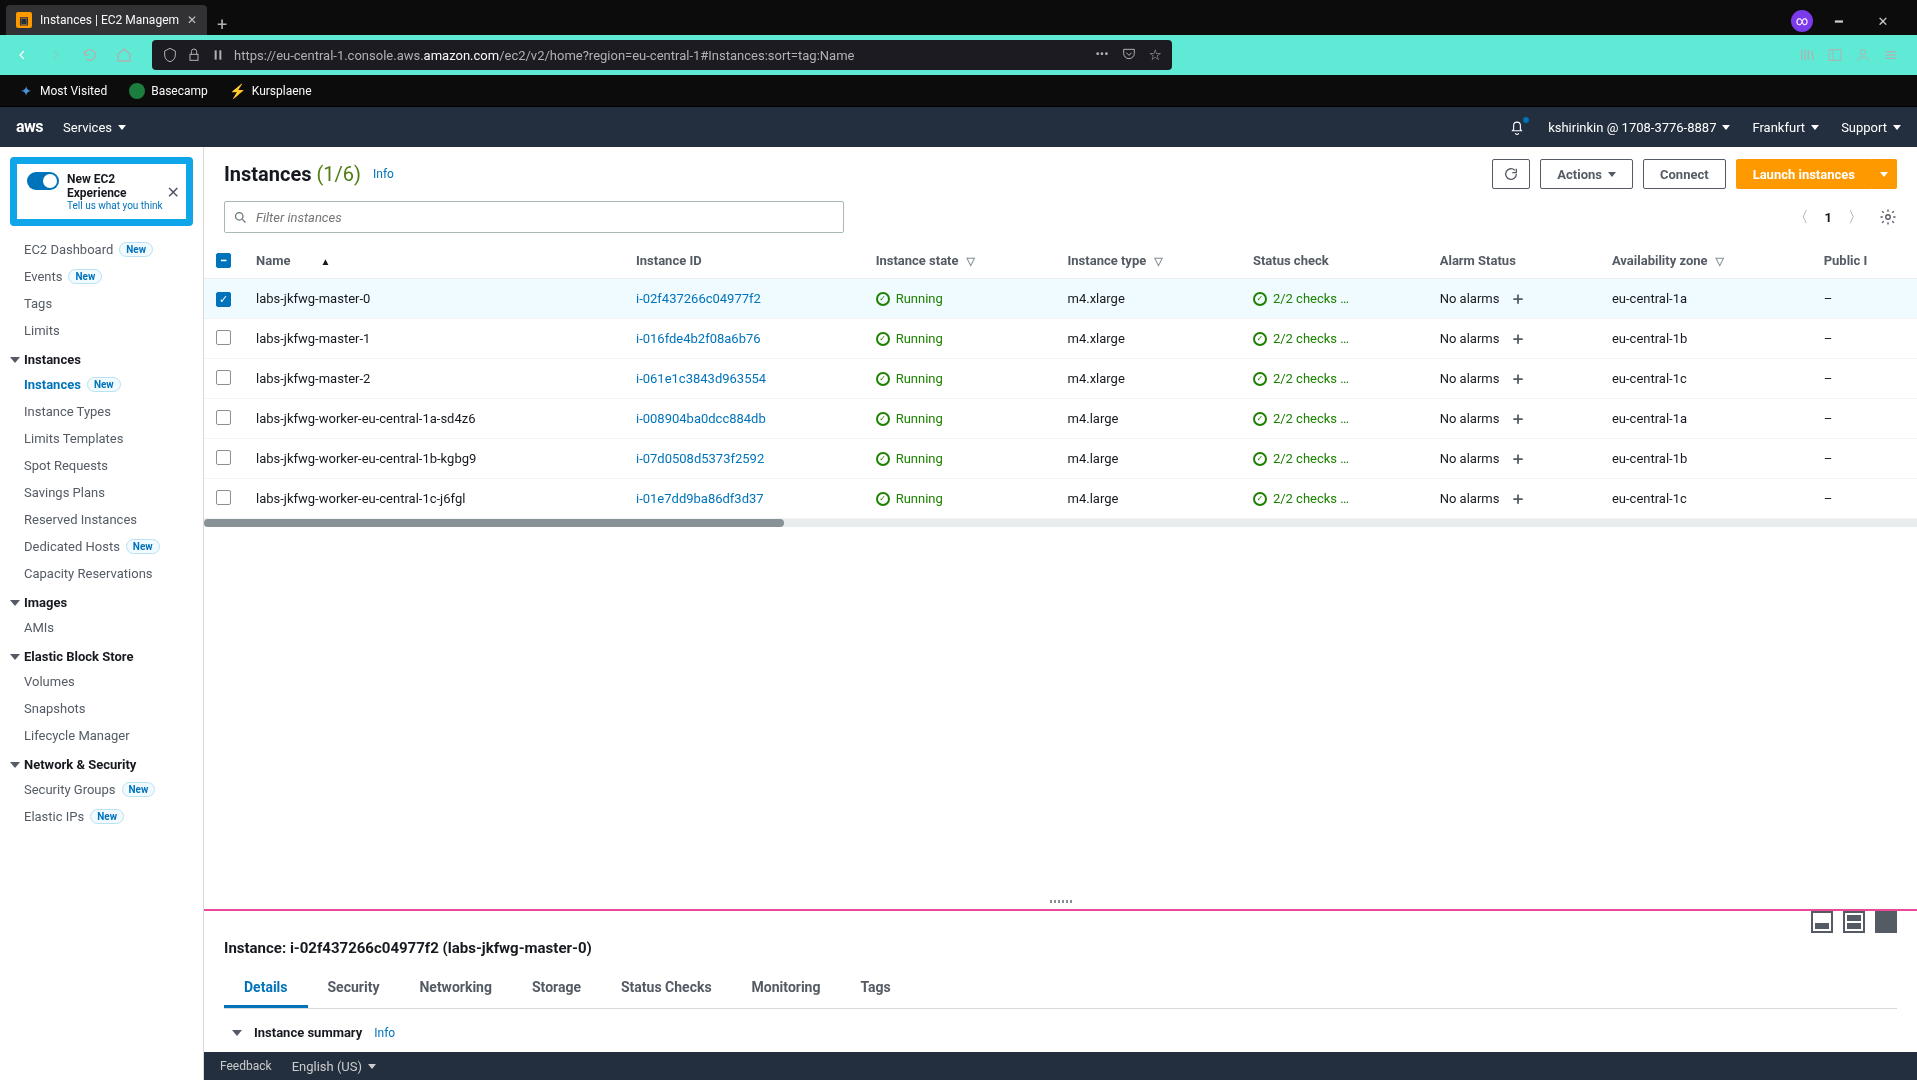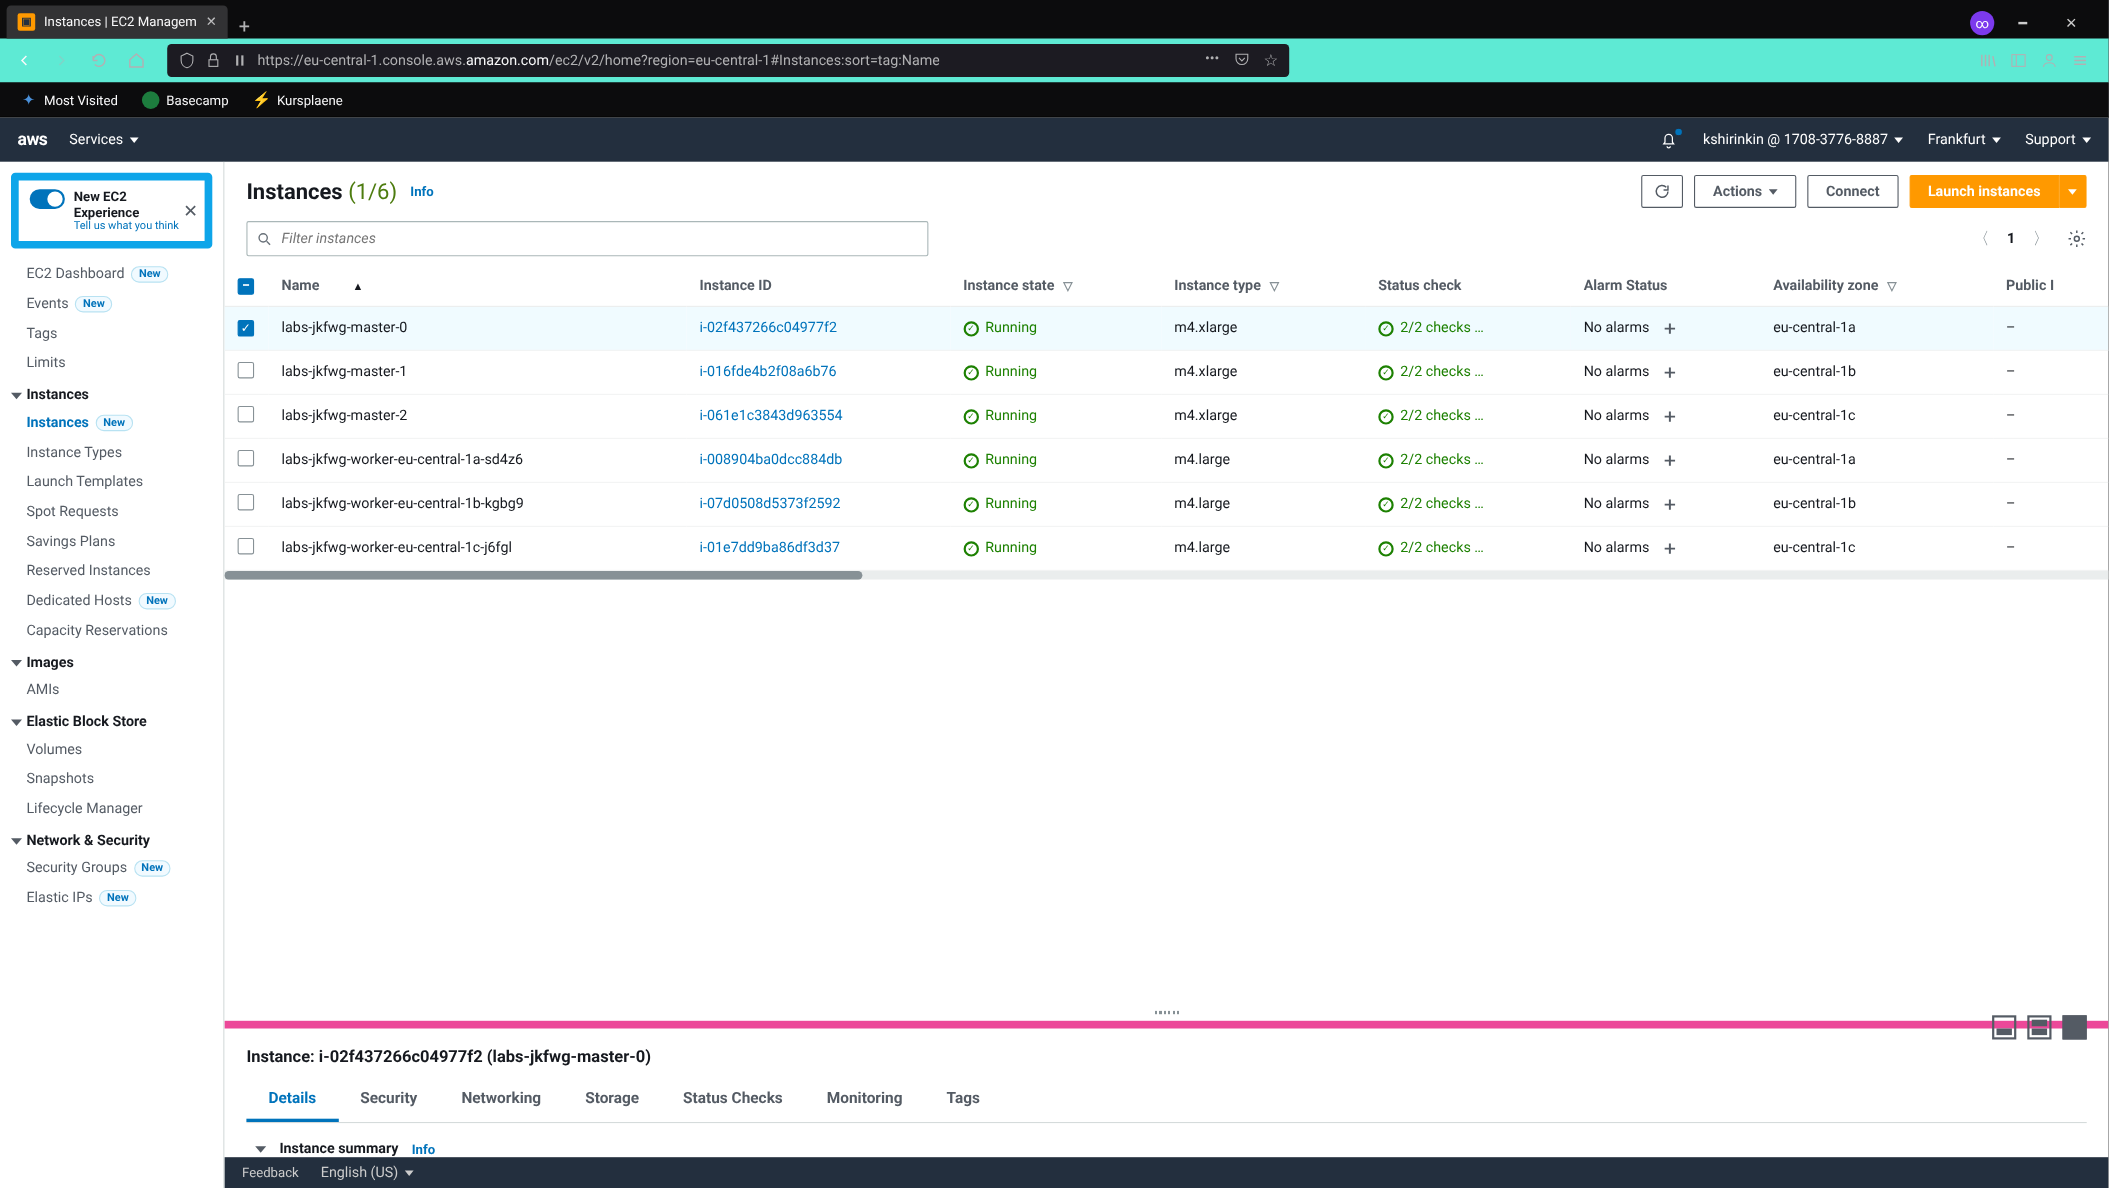--- a/index.html
+++ b/index.html
@@ -53,21 +53,21 @@
 .sb-item.active { color:#0073bb; font-weight:700; }
 .sb-section { padding:8px 16px 4px 10px; font-weight:700; color:#16191f; display:flex; align-items:center; gap:4px; cursor:pointer; }
 .caret-down { width:0; height:0; border-left:5px solid transparent; border-right:5px solid transparent; border-top:6px solid #545b64; display:inline-block; }
 .new-badge { background:#f1faff; color:#0073bb; font-size:10px; padding:1px 6px; border-radius:8px; border:1px solid #b8e2f2; font-weight:700; }
 
 
 .main { flex:1; display:flex; flex-direction:column; border-left:1px solid #d5dbdb; overflow:hidden; }
 .list-hdr { padding:12px 20px; display:flex; align-items:center; gap:12px; }
 .list-title { font-size:20px; font-weight:700; }
 .list-count { color:#4d7c0f; font-weight:400; }
-.info-link { color:#0073bb; font-size:12px; cursor:pointer; font-weight:700; }
+.info-link { color:#0073bb; font-size:12px; cursor:pointer; font-weight:400; }
 
 .list-actions { margin-left:auto; display:flex; gap:10px; }
 .btn { border:1px solid #545b64; background:#fff; color:#545b64; padding:6px 16px; border-radius:2px; font-size:13px; font-weight:700; cursor:pointer; display:flex; align-items:center; gap:6px; }
 .btn.icon-only { padding:6px 10px; }
 .btn.primary { background:#ff9900; border-color:#ff9900; color:#fff; }
 .btn-group { display:flex; }
 .btn-group .btn:first-child { border-radius:2px 0 0 2px; }
 .btn-group .btn.split { border-left:none; border-radius:0 2px 2px 0; padding:6px 8px; }
 .caret-sm { width:0;height:0;border-left:4px solid transparent;border-right:4px solid transparent;border-top:5px solid currentColor; }
 
@@ -99,21 +99,21 @@
 
 
 .h-scroll-track { height:8px; background:#eaeded; position:relative; }
 .h-scroll-thumb { position:absolute; left:0; width:580px; height:8px; background:#879196; border-radius:4px; }
 
 
 .split-handle { height:16px; display:flex; align-items:center; justify-content:center; cursor:row-resize; }
 .split-grip { width:22px; height:3px; background:repeating-linear-gradient(90deg,#879196 0,#879196 2px,transparent 2px,transparent 4px); }
 
 
-.details-pane { border-top:7px solid #ec4899; padding:0 20px; flex:0 0 auto; }
+.details-pane { border-top:2px solid #ec4899; padding:12px 20px; flex:0 0 auto; }
 .details-hdr { display:flex; align-items:center; padding:14px 0 10px 0; }
 .details-title { font-size:15px; font-weight:700; }
 .layout-icons { margin-left:auto; display:flex; gap:10px; }
 .layout-icon { width:22px; height:22px; border:2px solid #545b64; cursor:pointer; position:relative; }
 .layout-icon.lyt-a::after{content:"";position:absolute;bottom:2px;left:2px;right:2px;height:6px;background:#545b64;}
 .layout-icon.lyt-b::before{content:"";position:absolute;top:2px;left:2px;right:2px;height:6px;background:#545b64;}
 .layout-icon.lyt-b::after{content:"";position:absolute;bottom:2px;left:2px;right:2px;height:6px;background:#545b64;}
 .layout-icon.lyt-c{background:#545b64;}
 
 .tabs { display:flex; border-bottom:1px solid #d5dbdb; }
@@ -290,21 +290,21 @@
             <span>Instances</span>
           </div>
           <div class="sb-item active">
             <span>Instances</span> 
             <span class="new-badge">New</span>
           </div>
           <div class="sb-item">
             <span>Instance Types</span>
           </div>
           <div class="sb-item">
-            <span>Launch Templates</span>
+            <span>Limits Templates</span>
           </div>
           <div class="sb-item">
             <span>Spot Requests</span>
           </div>
           <div class="sb-item">
             <span>Savings Plans</span>
           </div>
           <div class="sb-item">
             <span>Reserved Instances</span>
           </div>

